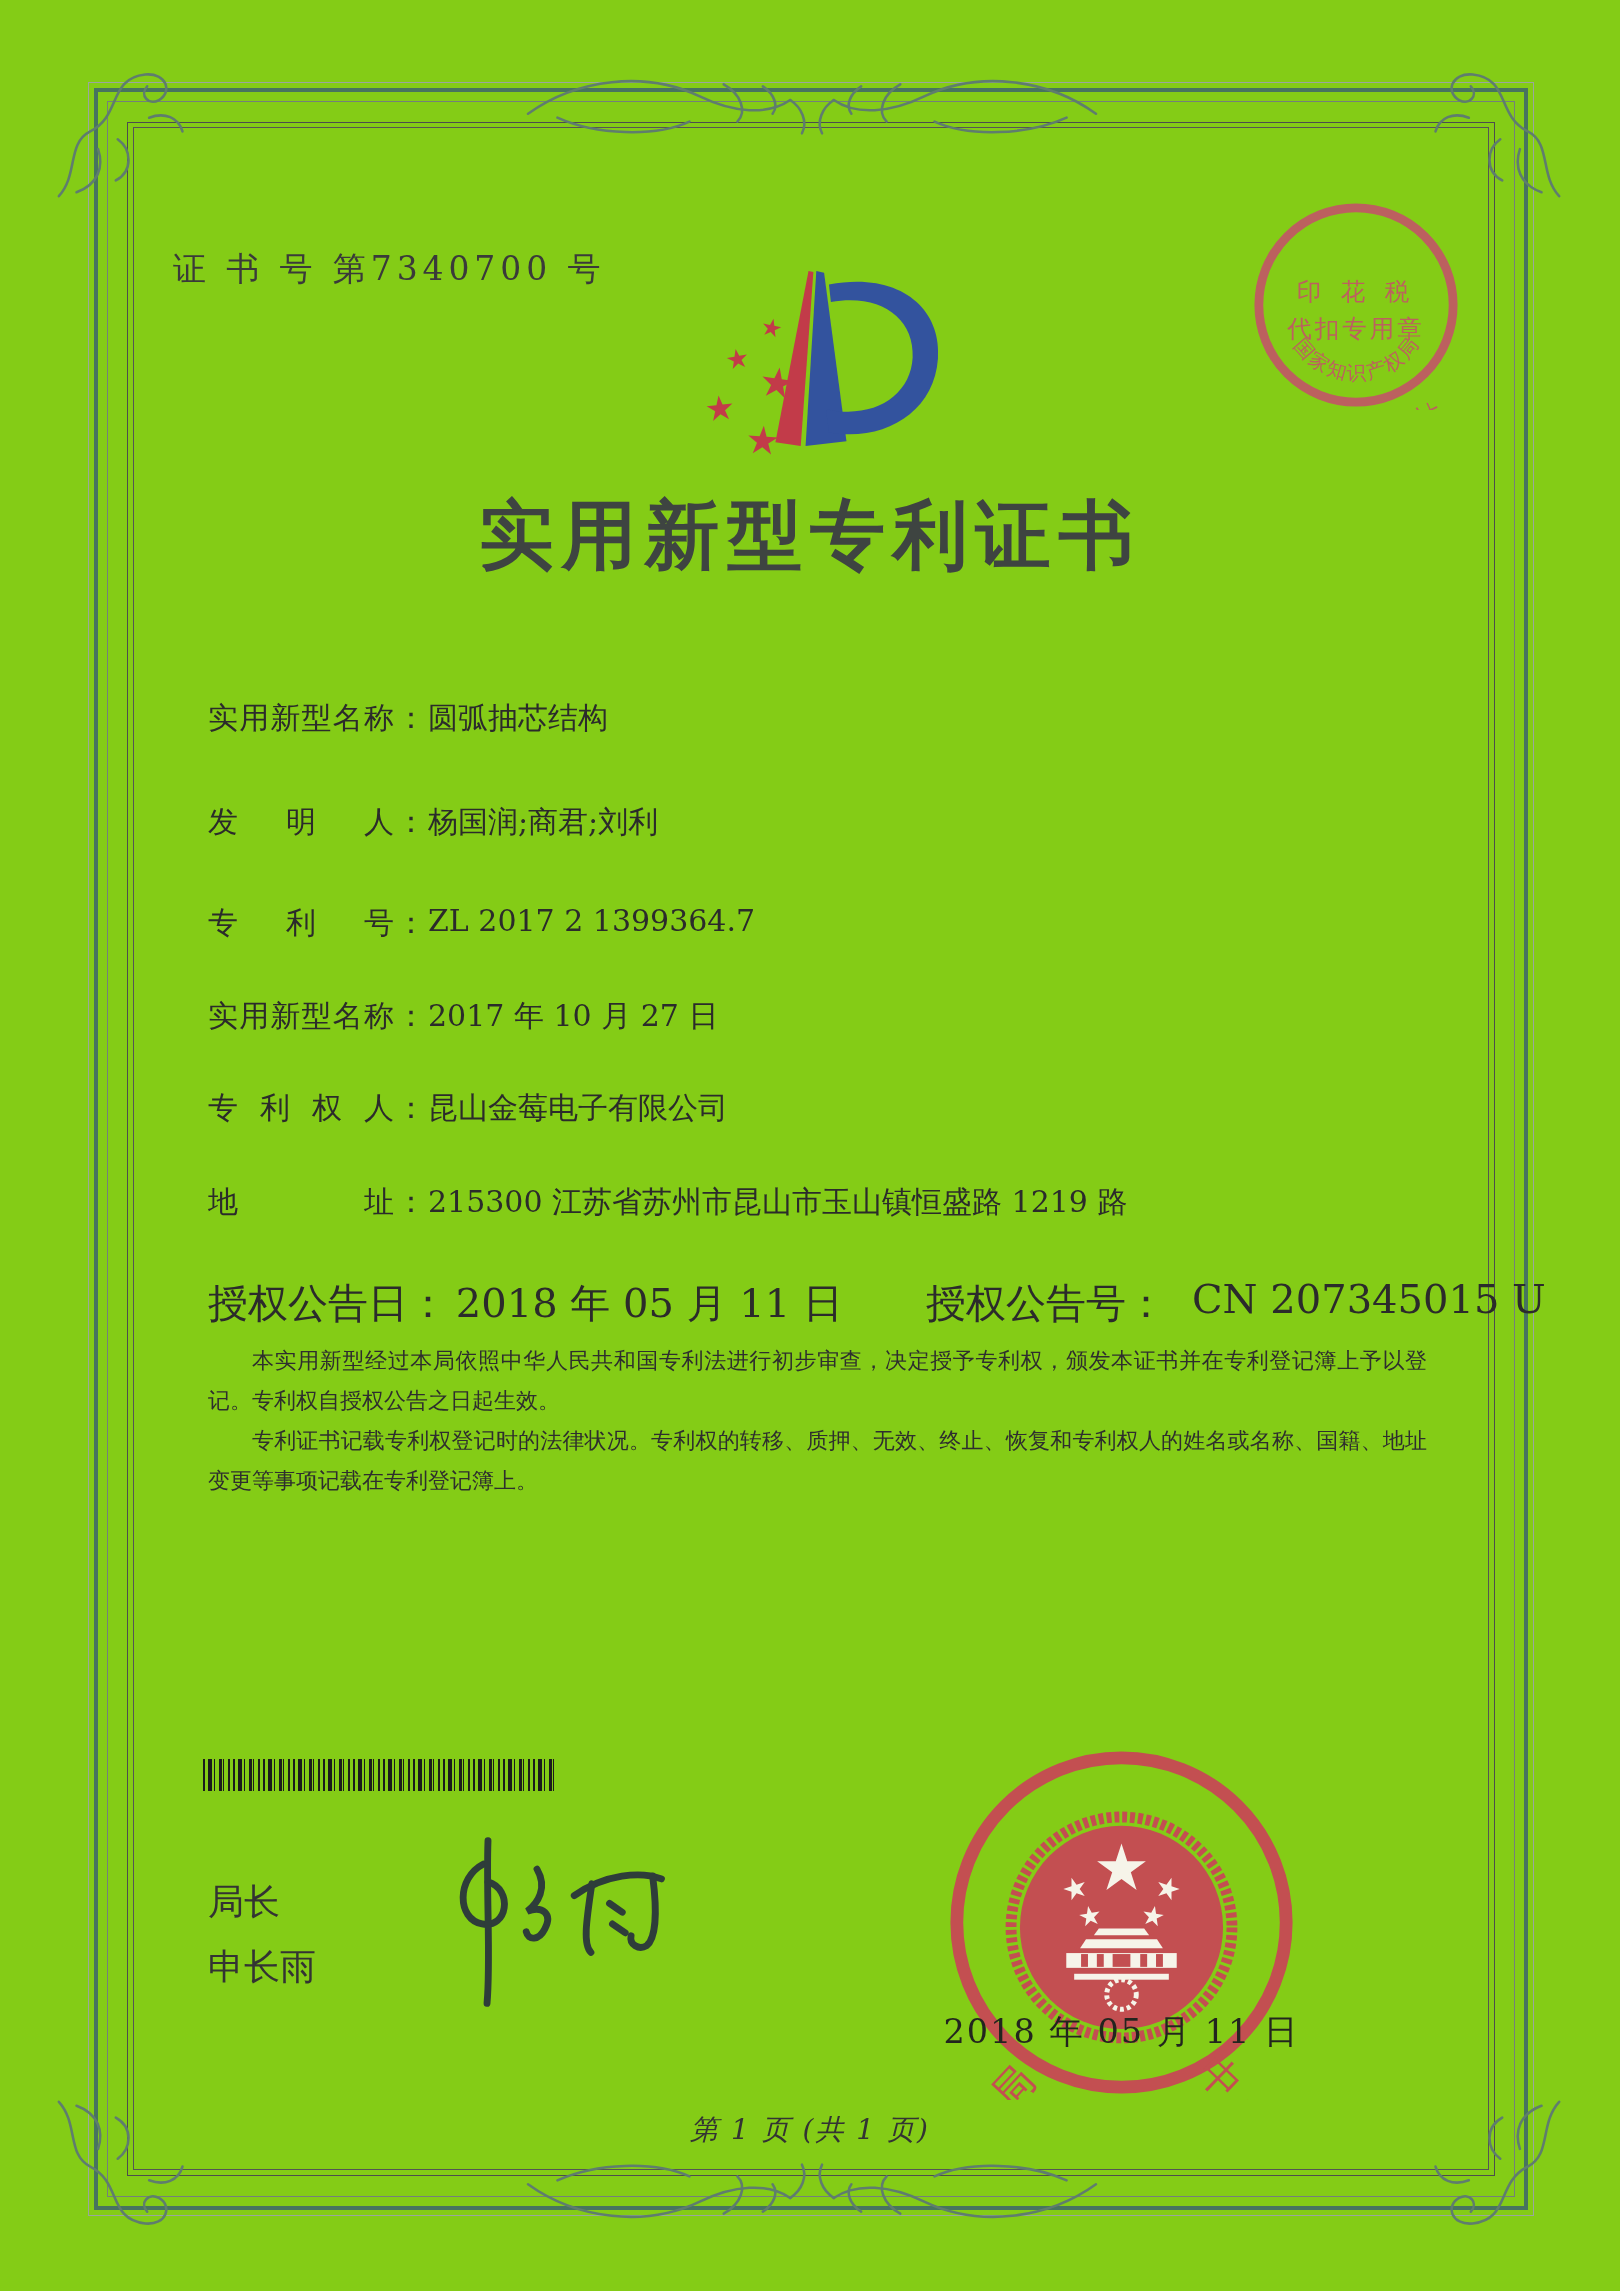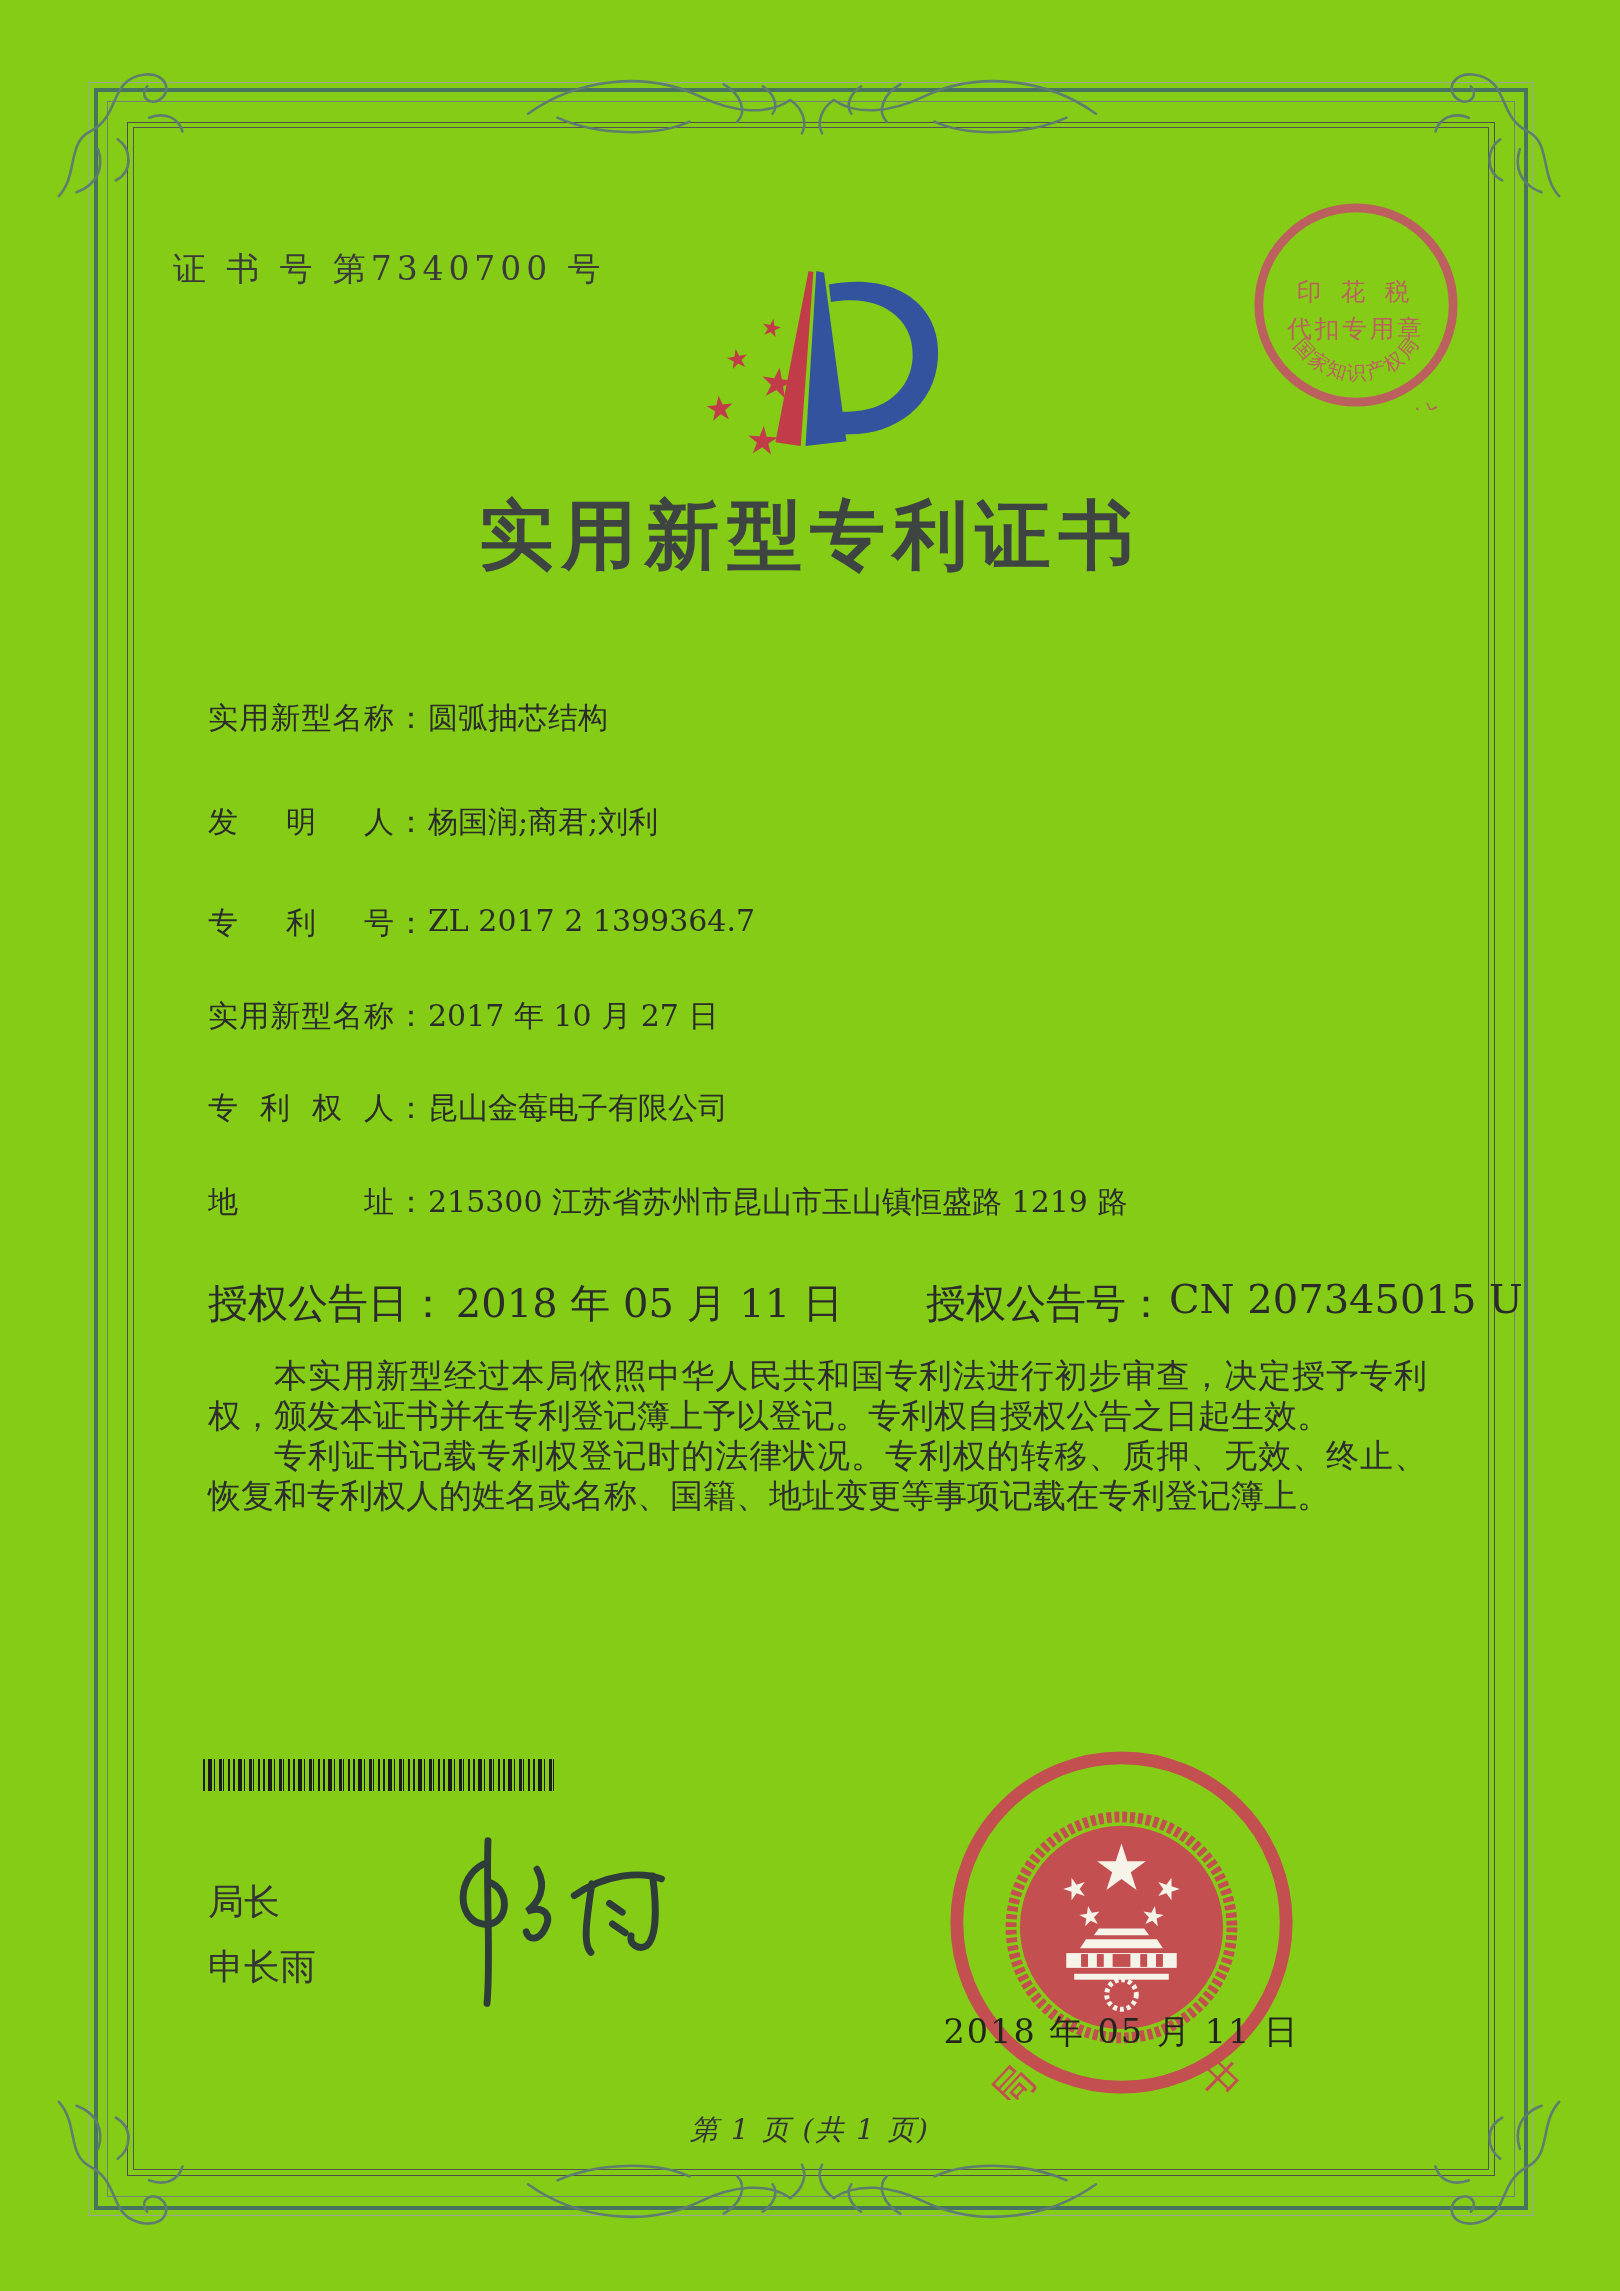--- a/index.html
+++ b/index.html
@@ -21,22 +21,22 @@
   .cert-no{left:173px;top:247px;font-size:33px;letter-spacing:4.9px;color:#3a3a3a;}
   .title{left:0;top:486px;width:100%;text-align:center;font-size:75px;font-weight:700;
          letter-spacing:7.8px;color:#3e4441;}
   
   .field-row{left:208px;display:flex;font-size:30px;color:#2b2b2b;}
   .lbl{display:inline-block;width:186px;text-align:justify;text-align-last:justify;}
   .colon{margin-left:2px;}
   .val{margin-left:2px;white-space:nowrap;}
   .grant-cell{display:flex;font-size:40px;}
   
-  .paras{left:208px;top:1341px;width:1219px;font-size:33px;line-height:40px;
-         text-align:justify;color:#2e2e2e;margin-top:15px;}
+  .paras{left:208px;top:1341px;width:1219px;font-size:22px;line-height:40px;
+         text-align:justify;color:#2e2e2e;}
   .paras p{margin:0;text-indent:2em;}
   
   .barcode{left:203px;top:1759px;width:353px;height:32px;
     background:
       repeating-linear-gradient(90deg,#1c1c1c 0 2px,transparent 2px 4.9px,#1c1c1c 4.9px 8.8px,
         transparent 8.8px 10.8px,#1c1c1c 10.8px 11.8px,transparent 11.8px 15.7px,#1c1c1c 15.7px 18.6px,
         transparent 18.6px 19.6px,#1c1c1c 19.6px 20.6px,transparent 20.6px 25.5px,#1c1c1c 25.5px 27.4px,
         transparent 27.4px 30px);
   }
   
@@ -167,21 +167,21 @@
   </div>
 
   <div class="abs grant-cell" style="left:208px;top:1276px">
     <span>授权公告日</span>
       <span>：</span>
       <span style="margin-left:7.8px">2018 年 05 月 11 日</span>
   </div>
   <div class="abs grant-cell" style="left:926px;top:1276px">
     <span>授权公告号</span>
       <span>：</span>
-      <span style="margin-left:3px">CN 207345015 U</span>
+      <span style="margin-left:26px">CN 207345015 U</span>
   </div>
 
   <div class="abs paras">
     <p>本实用新型经过本局依照中华人民共和国专利法进行初步审查，决定授予专利权，颁发本证书并在专利登记簿上予以登记。专利权自授权公告之日起生效。</p>
     <p>专利证书记载专利权登记时的法律状况。专利权的转移、质押、无效、终止、恢复和专利权人的姓名或名称、国籍、地址变更等事项记载在专利登记簿上。</p>
   </div>
 
   <div class="abs barcode"></div>
 
   <div class="abs signer-title">局长</div>

